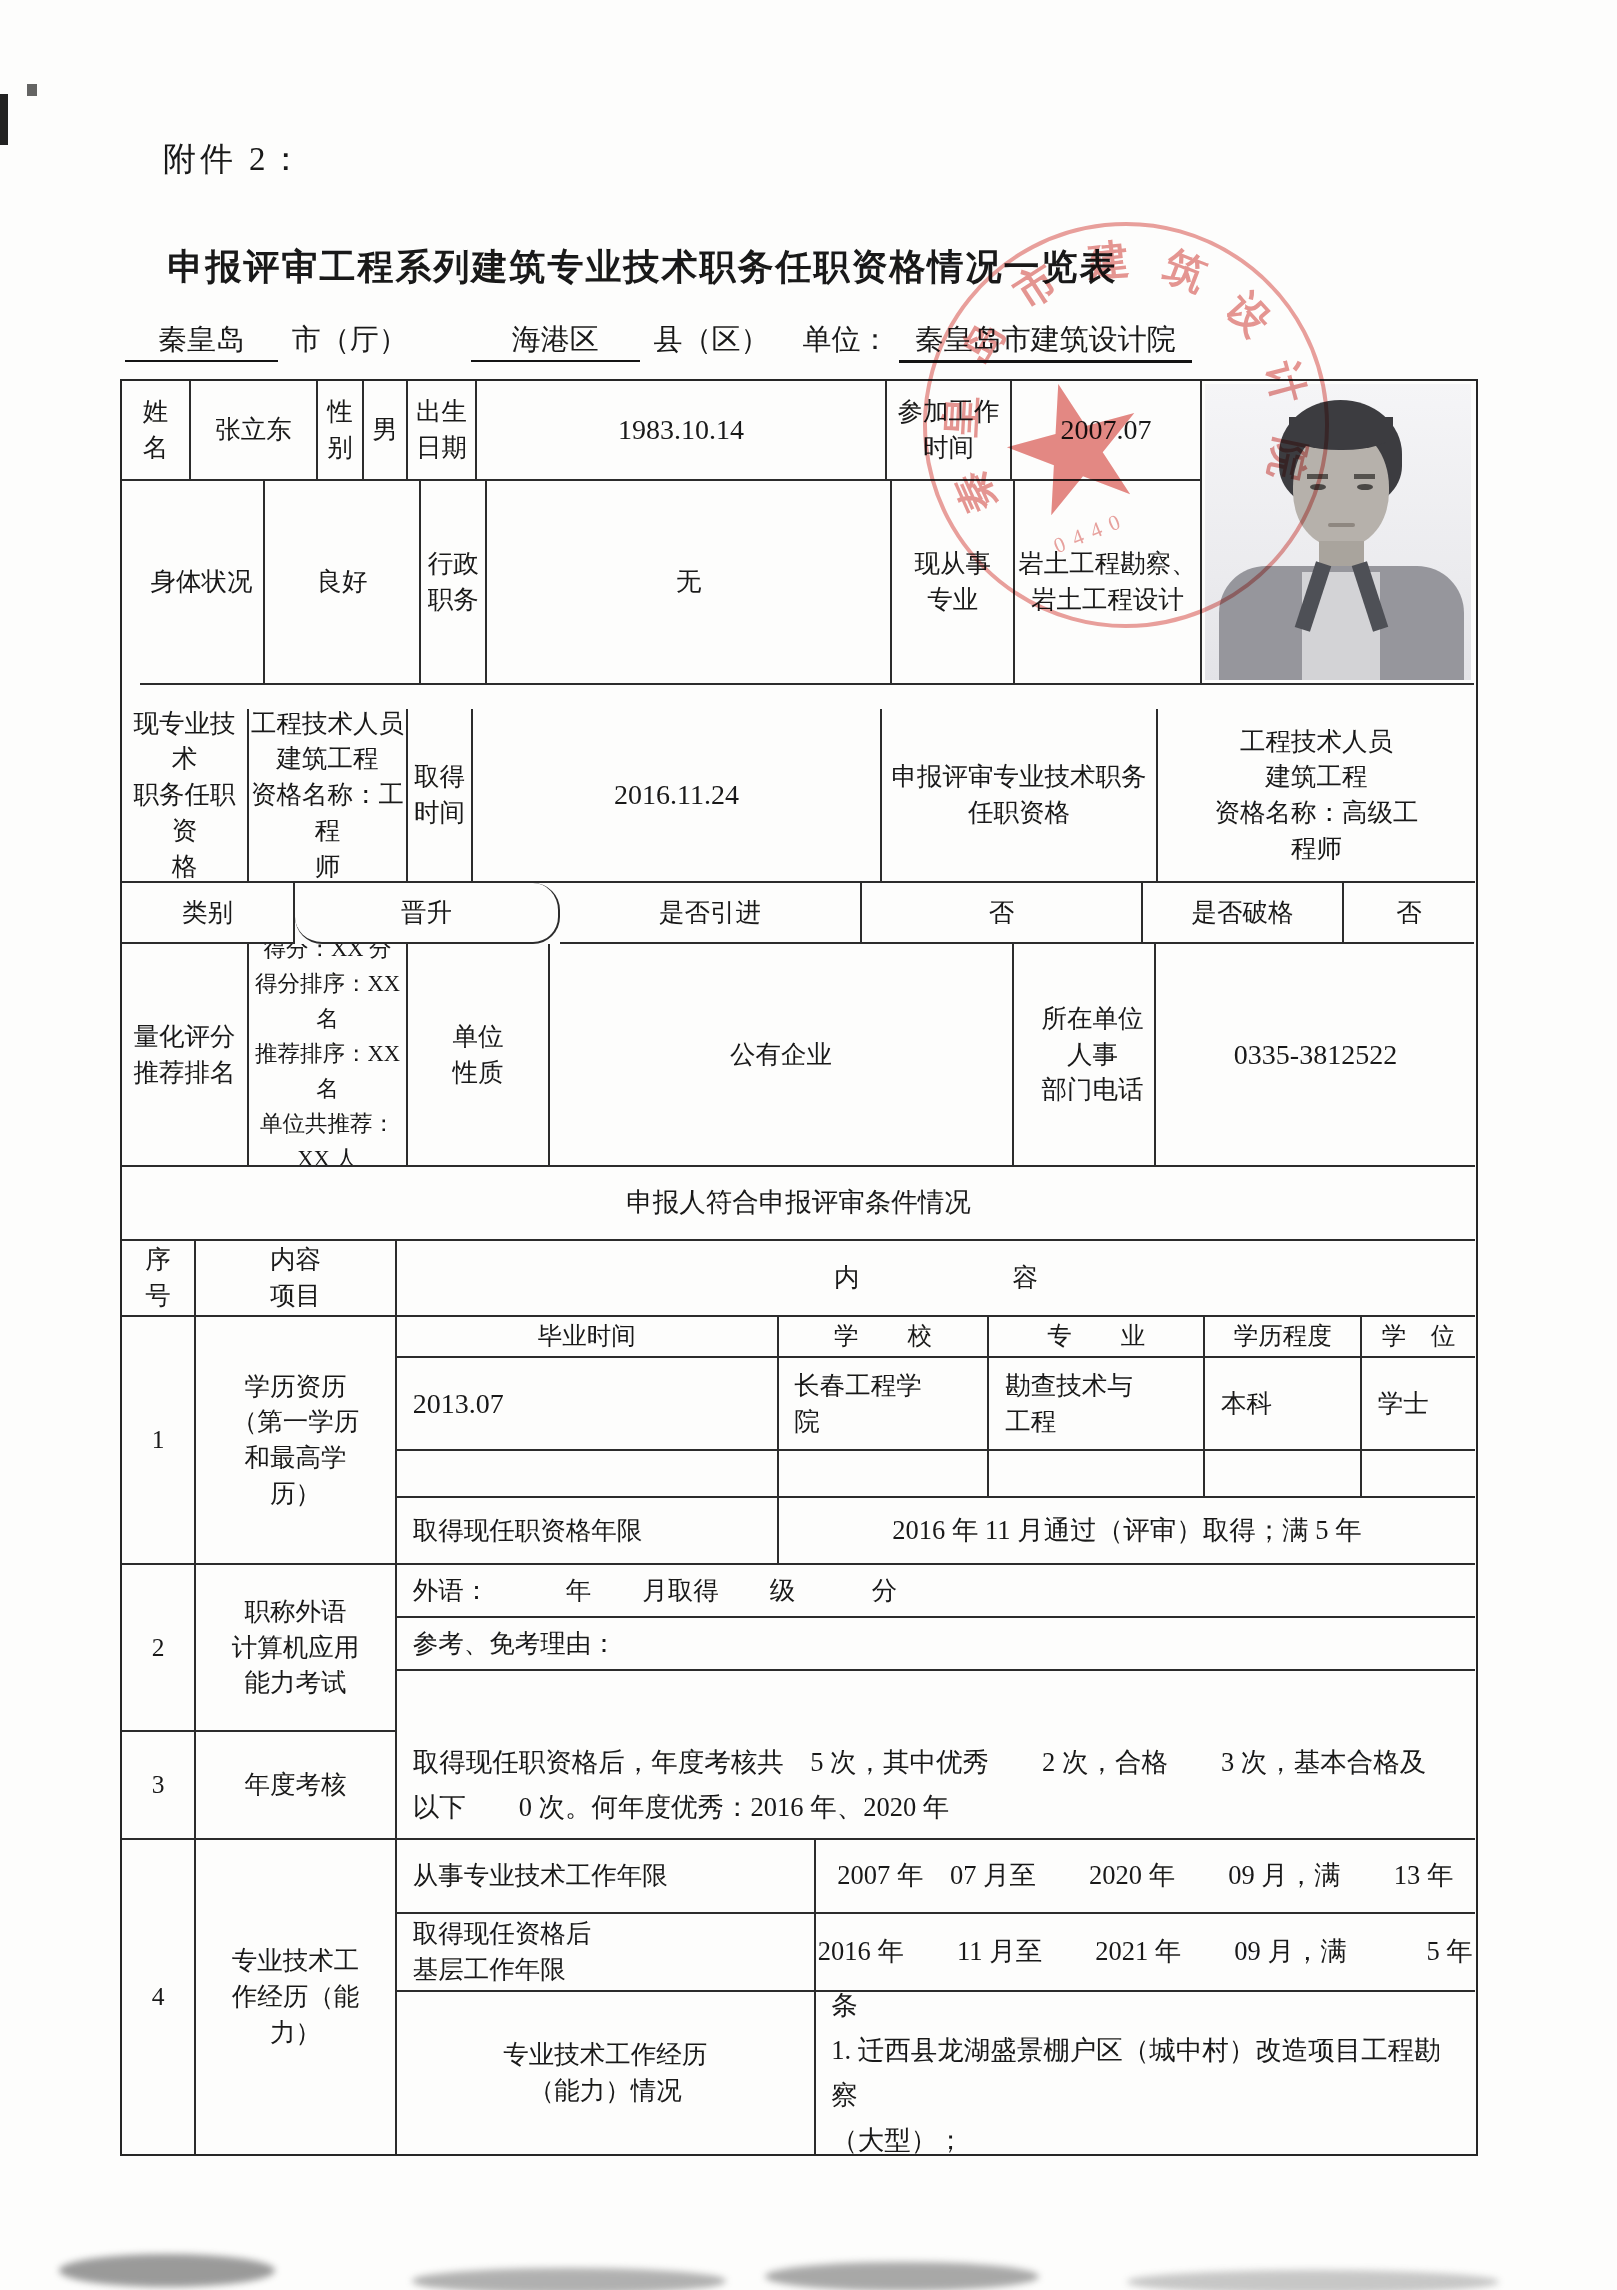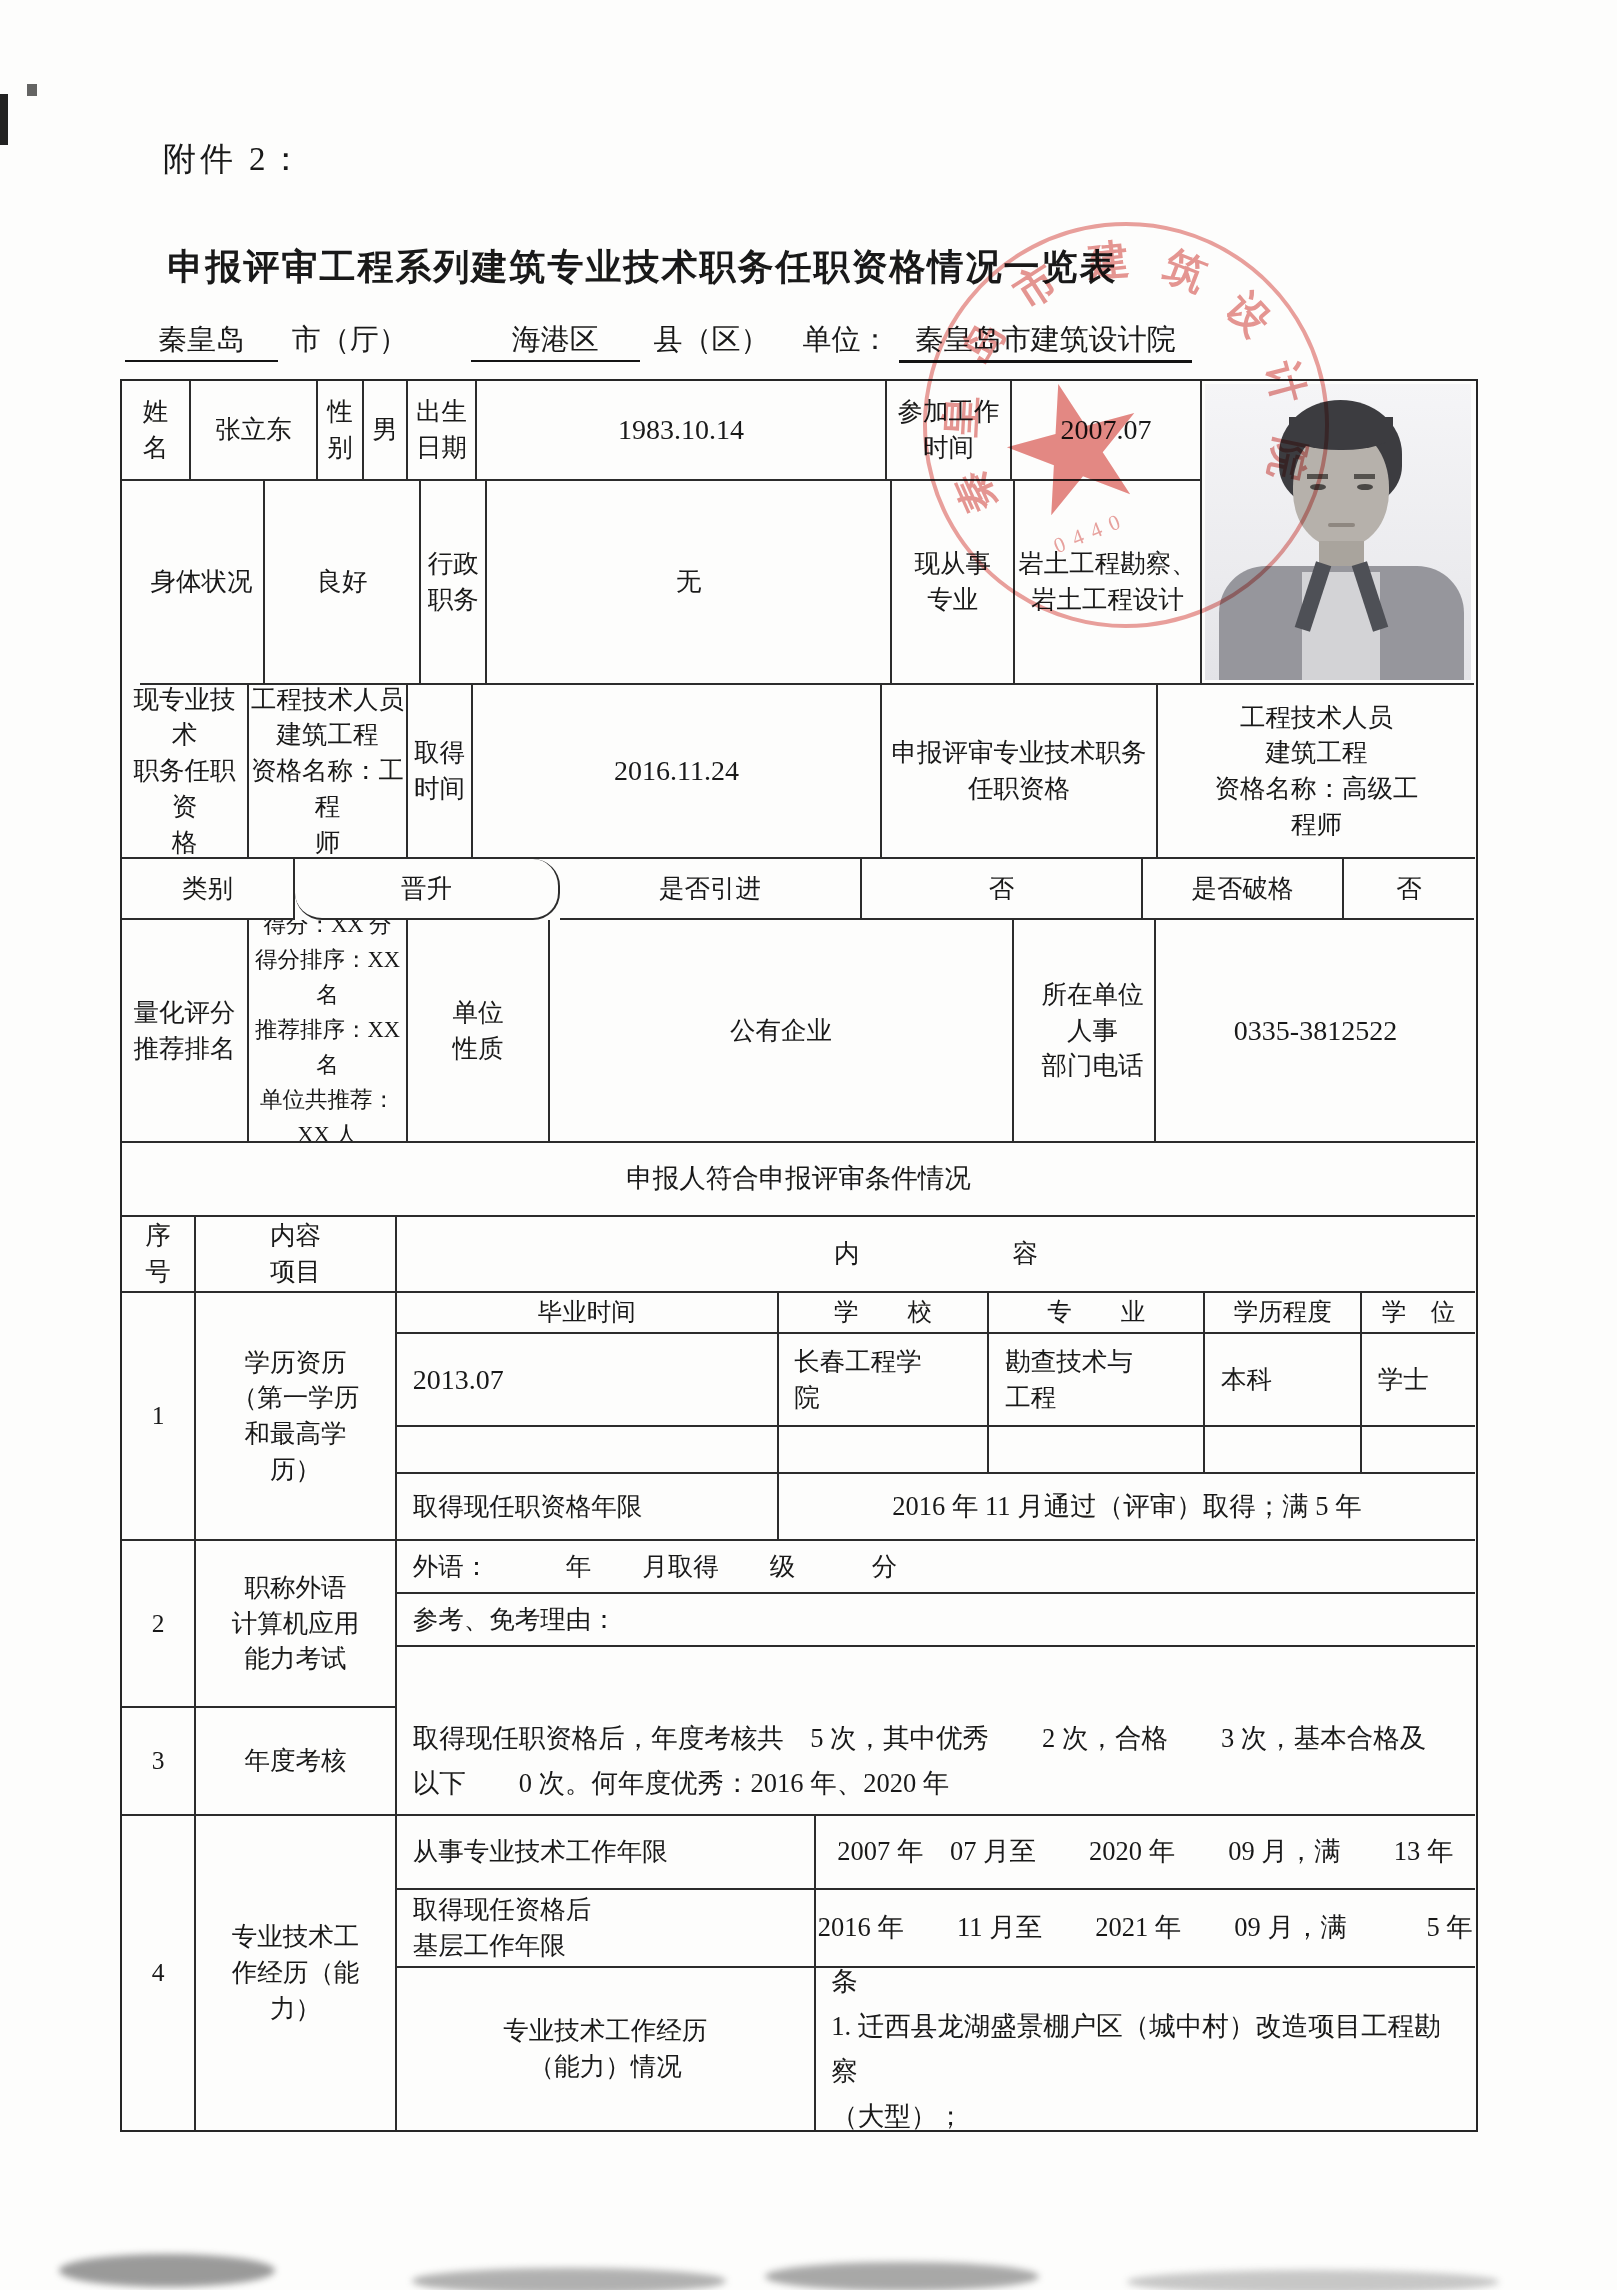--- a/index.html
+++ b/index.html
@@ -138,21 +138,21 @@
           <div class="ph-mouth"></div>
           <div class="ph-neck"></div>
           <div class="ph-torso"></div>
           <div class="ph-shirt"></div>
           <div class="ph-col-l"></div>
           <div class="ph-col-r"></div>
         </div>
       </div>
     </div>
 
-    <div class="trow" style="height:174px;">
+    <div class="trow" style="height:174px;margin-top:24px;">
       <div class="c" style="width:127px;">现专业技术
 职务任职资
 格</div>
       <div class="c" style="width:159px;">工程技术人员
 建筑工程
 资格名称：工程
 师</div>
       <div class="c" style="width:65px;">取得
 时间</div>
       <div class="c f29" style="width:409px;">2016.11.24</div>

